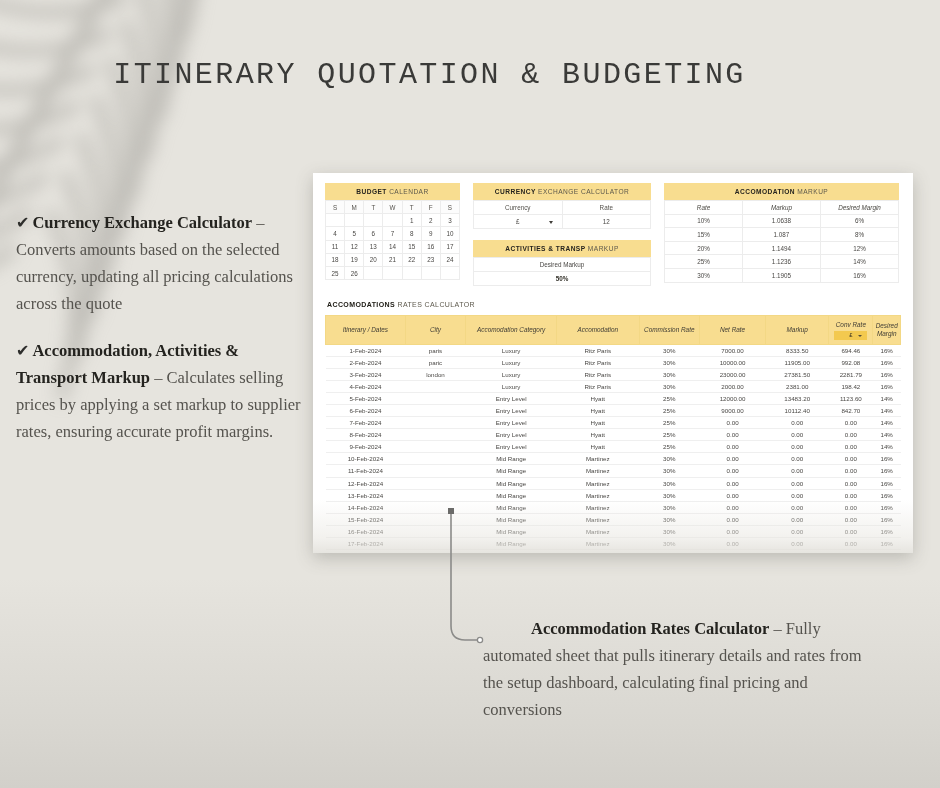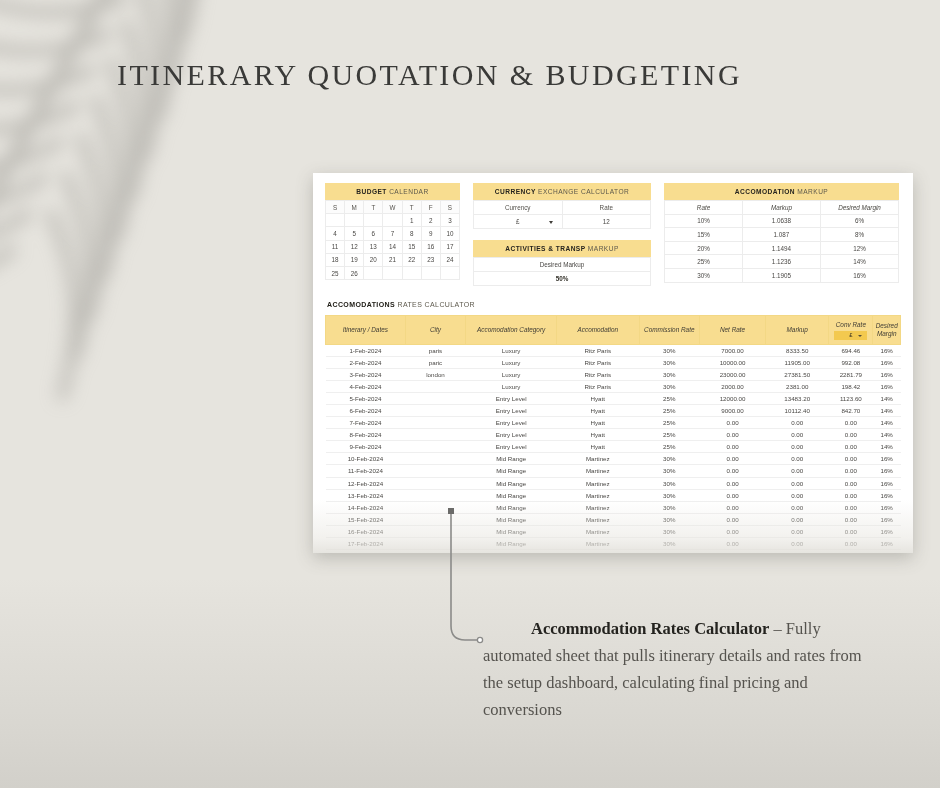--- a/index.html
+++ b/index.html
@@ -35,21 +35,21 @@
     z-index: 0;
   }
 
   
   #page-title {
     position: absolute;
     top: 58px;
     left: 0;
     width: 859px;
     text-align: center;
-    font-family: Liberation Serif, serif;
+    font-family: Liberation Mono, monospace;
     font-weight: 300;
     font-size: 30px;
     letter-spacing: 2.4px;
     color: #3a3a38;
     z-index: 3;
     white-space: nowrap;
   }
 
   
   #feature-list {
@@ -284,21 +284,27 @@
     </g>
   </g>
 </svg>
 <div id="bottom-shade"></div>
 
 <div id="page-title">ITINERARY QUOTATION &amp; BUDGETING</div>
 
 <div id="feature-list">
 
 
-
+  <p class="feature">
+    <span class="check">✔</span><span class="lead">Currency Exchange Calculator</span><span class="rest"> – Converts amounts based on the selected currency, updating all pricing calculations across the quote</span>
+  </p>
+
+  <p class="feature">
+    <span class="check">✔</span><span class="lead">Accommodation, Activities &amp; Transport Markup</span><span class="rest"> – Calculates selling prices by applying a set markup to supplier rates, ensuring accurate profit margins.</span>
+  </p>
 
 </div>
 
 <div id="sheet-card">
   <div class="sheet-inner">
 
     <div id="top-panels">
 
       <div id="panel-calendar">
         <div class="gold block-title">

